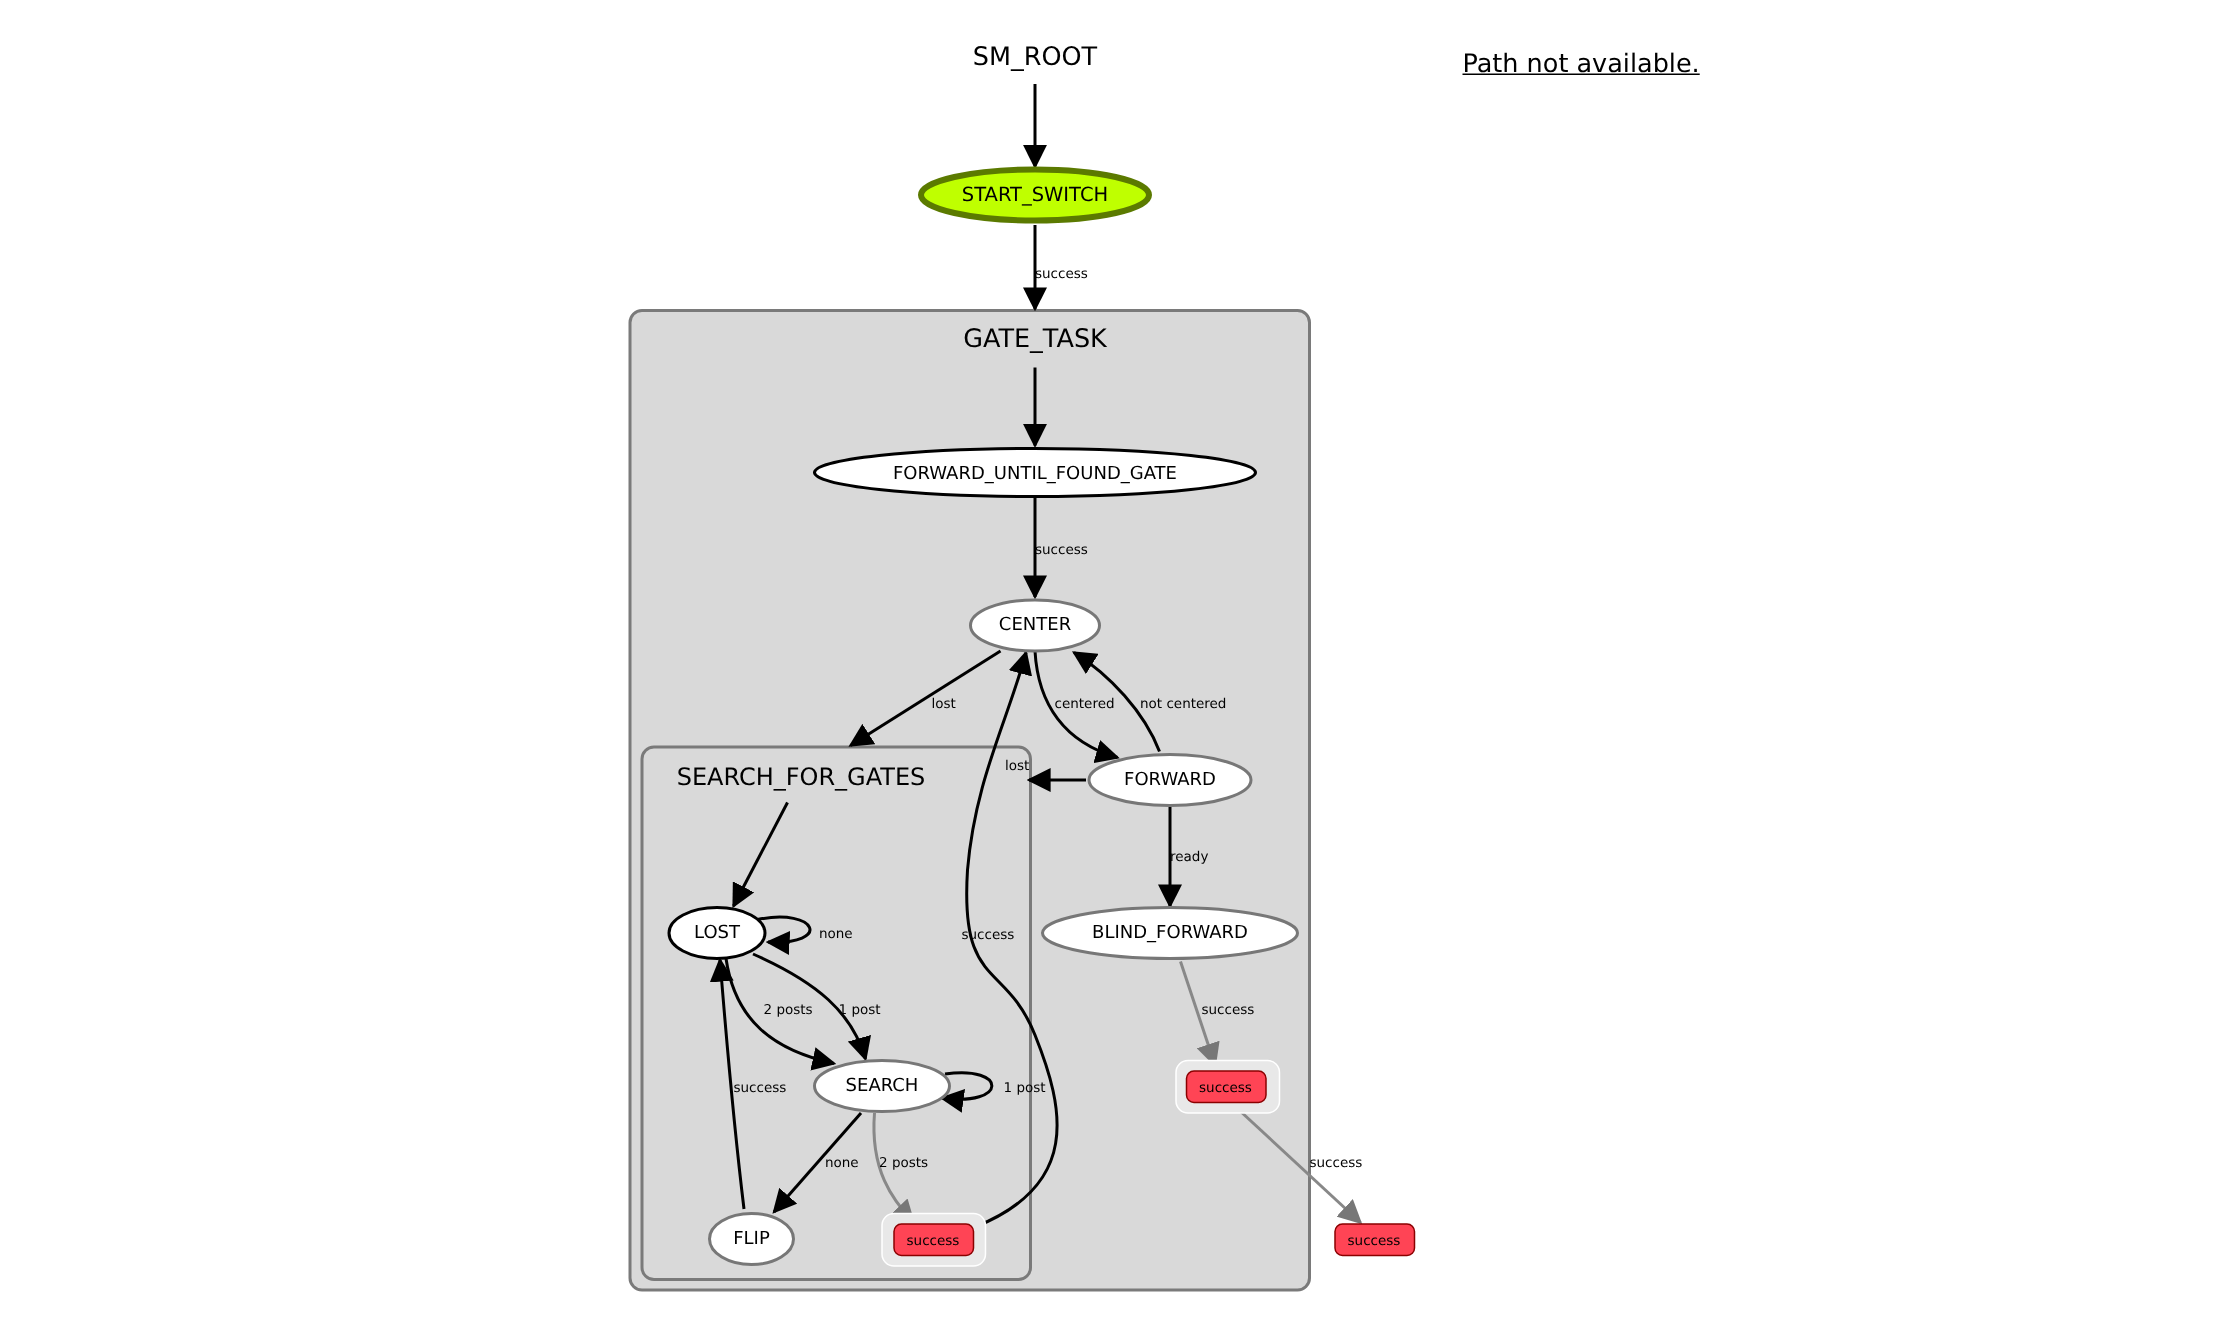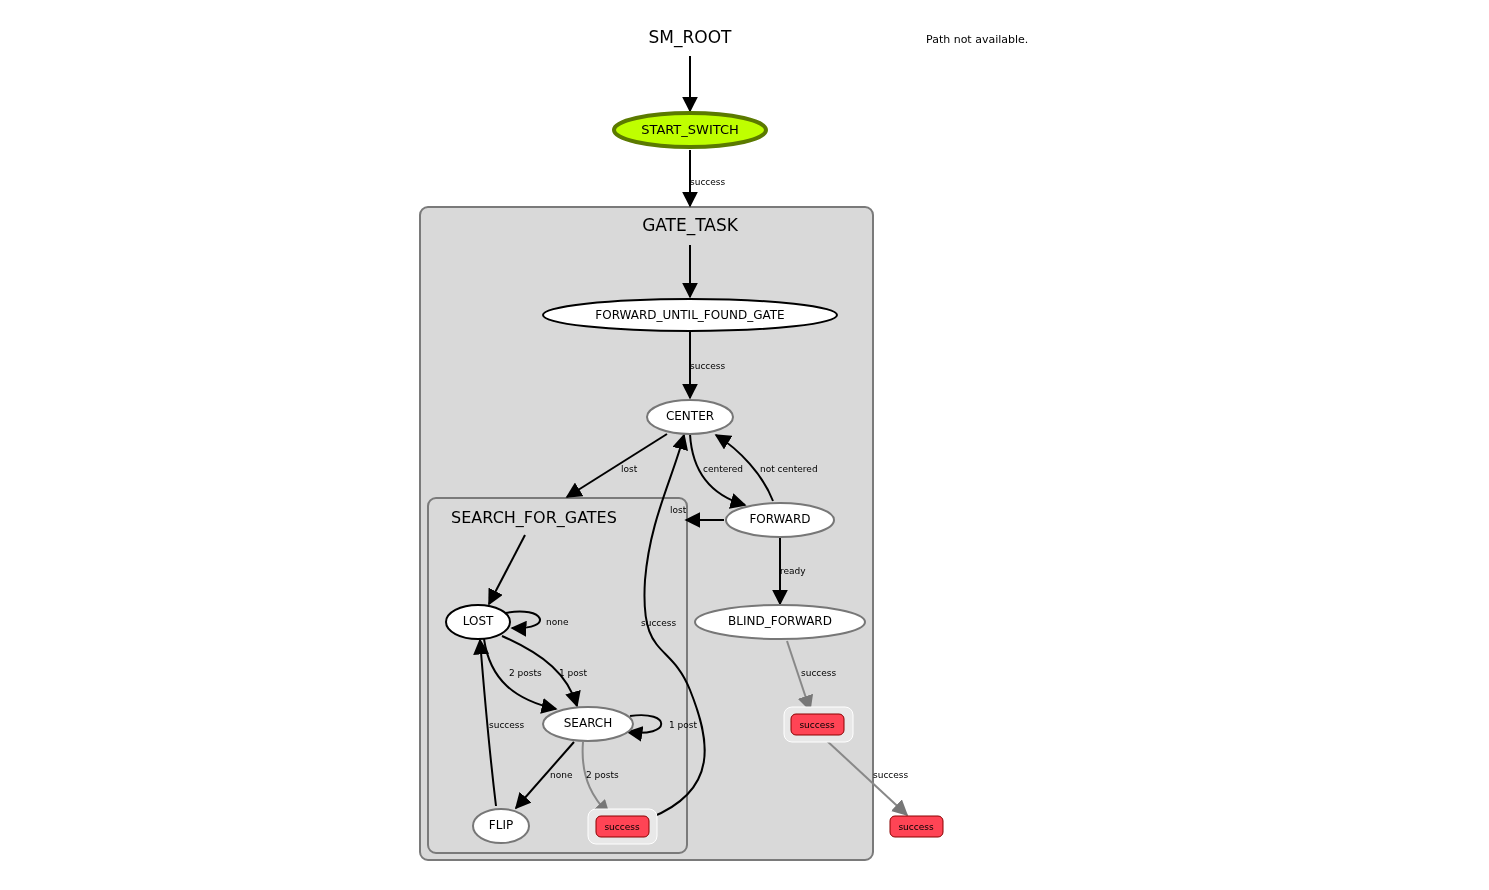--- a/index.html
+++ b/index.html
@@ -1,21 +1,21 @@
 <!DOCTYPE html>
 <html><head>
 <meta charset="utf-8">
 <style>
   html, body { margin: 0; padding: 0; background: #ffffff; }
   body { width: 1489px; height: 890px; position: relative; overflow: hidden;
          font-family: "DejaVu Sans", sans-serif; }
   #graph { position: absolute; left: 0; top: 0; }
   .lbl { font-family: "DejaVu Sans", sans-serif; }
-  #path-status { position: absolute; left: 926px; top: 33px; font-size: 11px;
-                 color: #000; font-family: "DejaVu Sans", sans-serif; }
+  #path-status { position: absolute; left: 975px; top: 33px; font-size: 17px;
+                 color: #000; font-family: "DejaVu Sans", sans-serif; text-decoration: underline; }
 </style>
 </head>
 <body>
 
 <div id="path-status">Path not available.</div>
 
 <svg id="graph" width="1489" height="890" viewBox="0 0 1489 890" xmlns="http://www.w3.org/2000/svg">
   <defs>
     <marker id="ah" viewBox="0 0 10 10" refX="9" refY="5" markerWidth="8" markerHeight="8" orient="auto-start-reverse">
       <path d="M0,0 L10,5 L0,10 z" fill="#000"></path>

